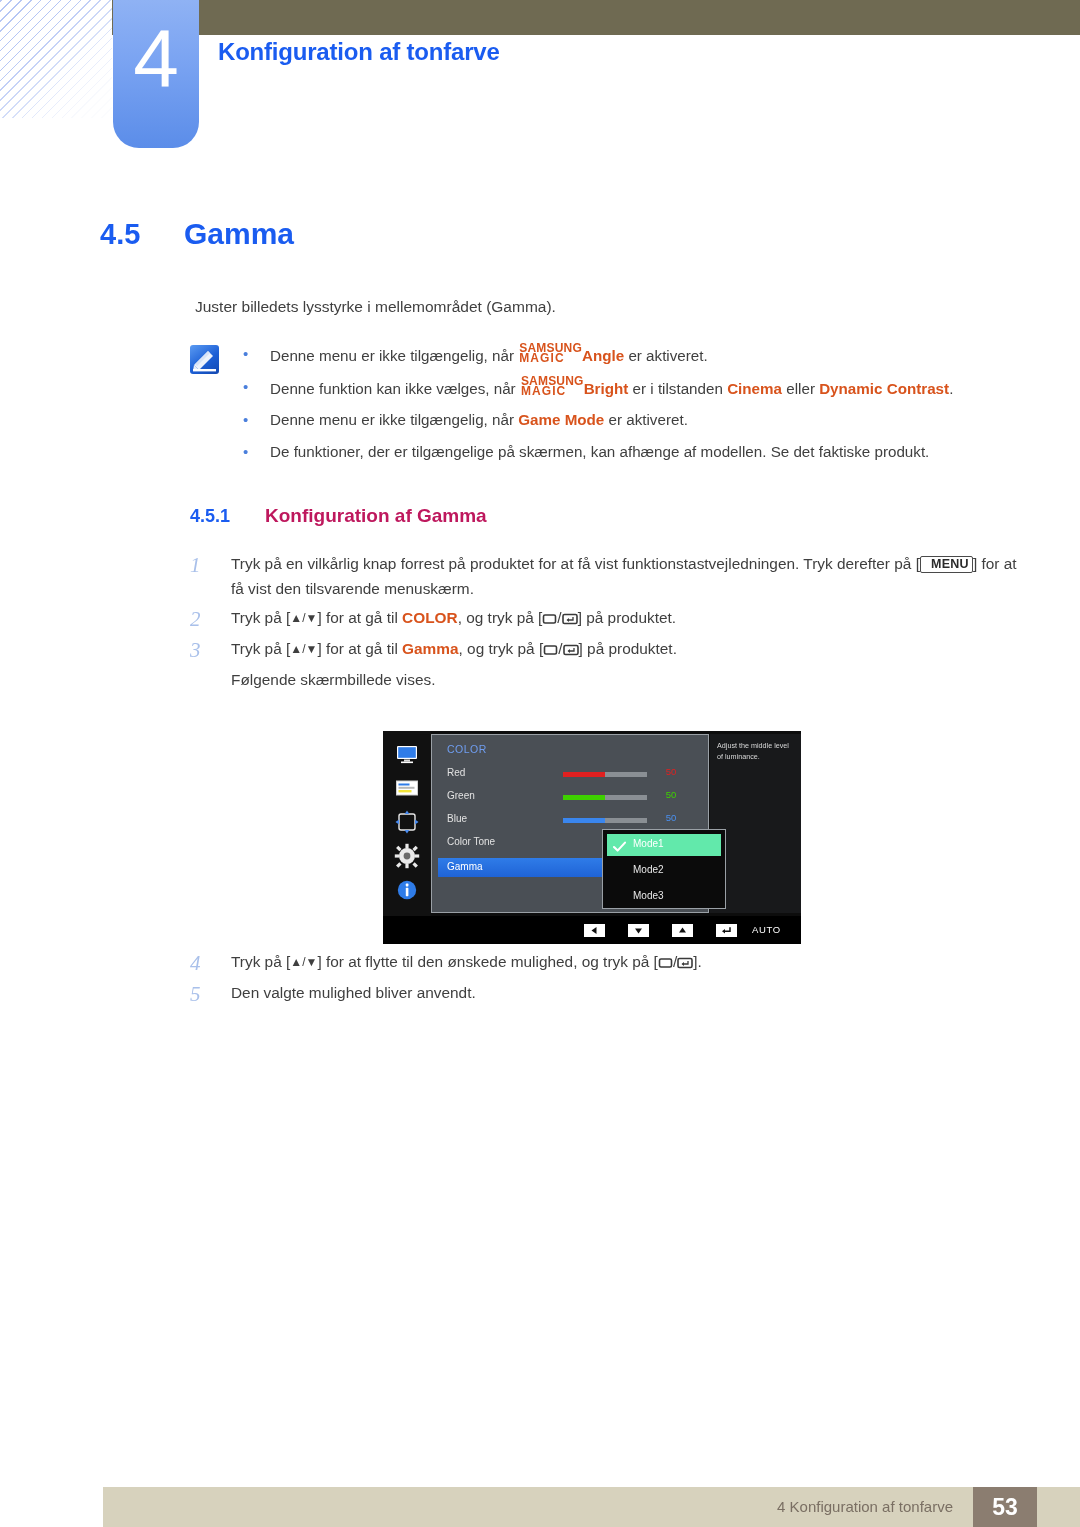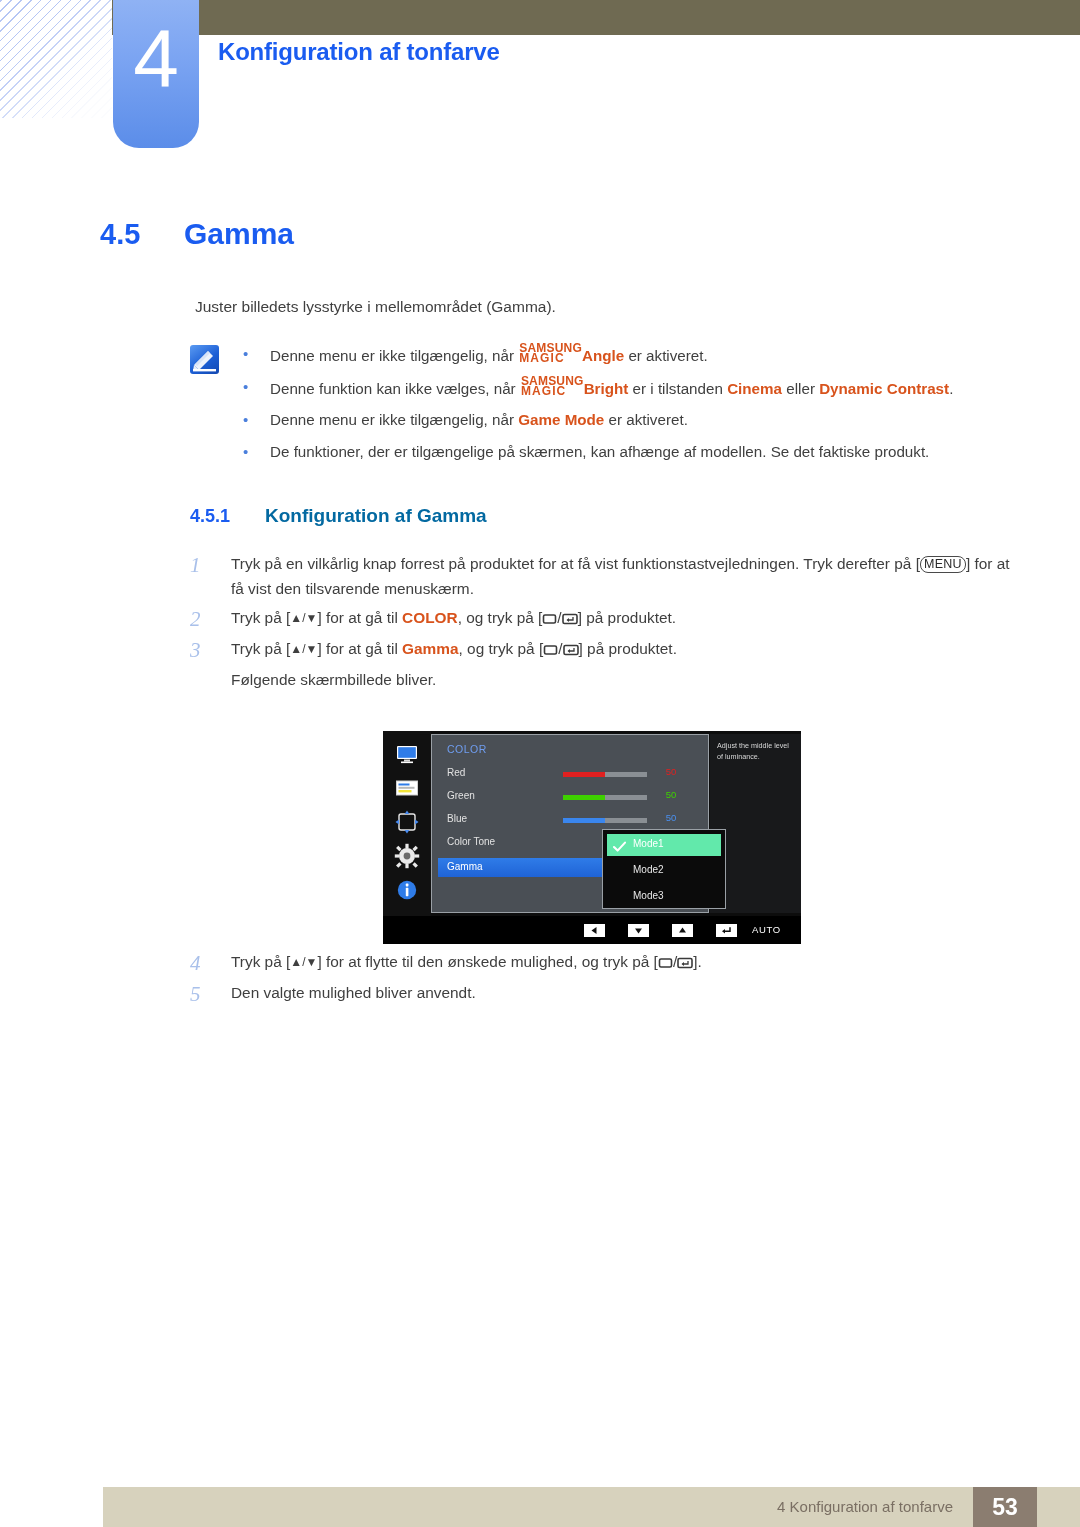--- a/index.html
+++ b/index.html
@@ -155,21 +155,21 @@
     left: 190px; top: 506px;
     font-size: 18px;
     font-weight: bold;
     color: #1a5cf0;
   }
   .subsec-title {
     position: absolute;
     left: 265px; top: 505px;
     font-size: 19px;
     font-weight: bold;
-    color: #0369a1;
+    color: #be185d;
   }
 
   
   .steps {
     position: absolute;
     left: 190px; top: 552px;
     width: 830px;
   }
   .step {
     display: flex;
@@ -192,24 +192,24 @@
     line-height: 1.62;
   }
   .step-sub {
     margin-left: 41px;
     font-size: 15.4px;
     color: #3f3f3f;
     line-height: 1.62;
   }
   .keycap {
     font-size: 12.5px;
-    font-weight: normal;
+    font-weight: bold;
     border: 1.4px solid #4a4a4a;
-    border-radius: 8px;
-    padding: 0px 3px 1px 3px;
+    border-radius: 2px;
+    padding: 0px 3px 1px 10px;
     letter-spacing: 0.3px;
     color: #2b2b2b;
     position: relative;
     top: -1px;
   }
   .arw { font-size: 12px; letter-spacing: 0; position: relative; top: -1px; }
 
   
   .ibtn { display:inline-block; vertical-align: -2px; }
 
@@ -452,21 +452,21 @@
     <div class="step-num">3</div>
     <div class="step-body"><span>Tryk på [</span><span class="arw">▲/▼</span><span>] for at gå til </span><span class="hl">Gamma</span><span>, og tryk på [</span><span class="ibtn"><svg width="15" height="12" viewBox="0 0 15 12">
             <rect x="1.5" y="2" width="12" height="8" rx="1.5" fill="none" stroke="#3a3a3a" stroke-width="1.6"></rect>
           </svg></span>/<span class="ibtn"><svg width="16" height="12" viewBox="0 0 16 12">
             <rect x="1" y="1.5" width="14" height="9" rx="1.5" fill="none" stroke="#3a3a3a" stroke-width="1.6"></rect>
             <path d="M11 4 L11 7 L5.5 7" fill="none" stroke="#3a3a3a" stroke-width="1.3"></path>
             <path d="M7 5 L4.5 7 L7 9 Z" fill="#3a3a3a"></path>
           </svg></span><span>] på produktet.</span></div>
   </div>
 
-  <div class="step-sub">Følgende skærmbillede bliver.</div>
+  <div class="step-sub">Følgende skærmbillede vises.</div>
 
 </div>
 
 <div class="osd">
   <div class="osd-body">
 
     <div class="osd-rail">
       <div class="osd-rail-icon" style="top:10px">
         <svg width="26" height="26" viewBox="0 0 26 26">
             <rect x="3" y="5" width="20" height="13" rx="1" fill="#ffffff"></rect>

